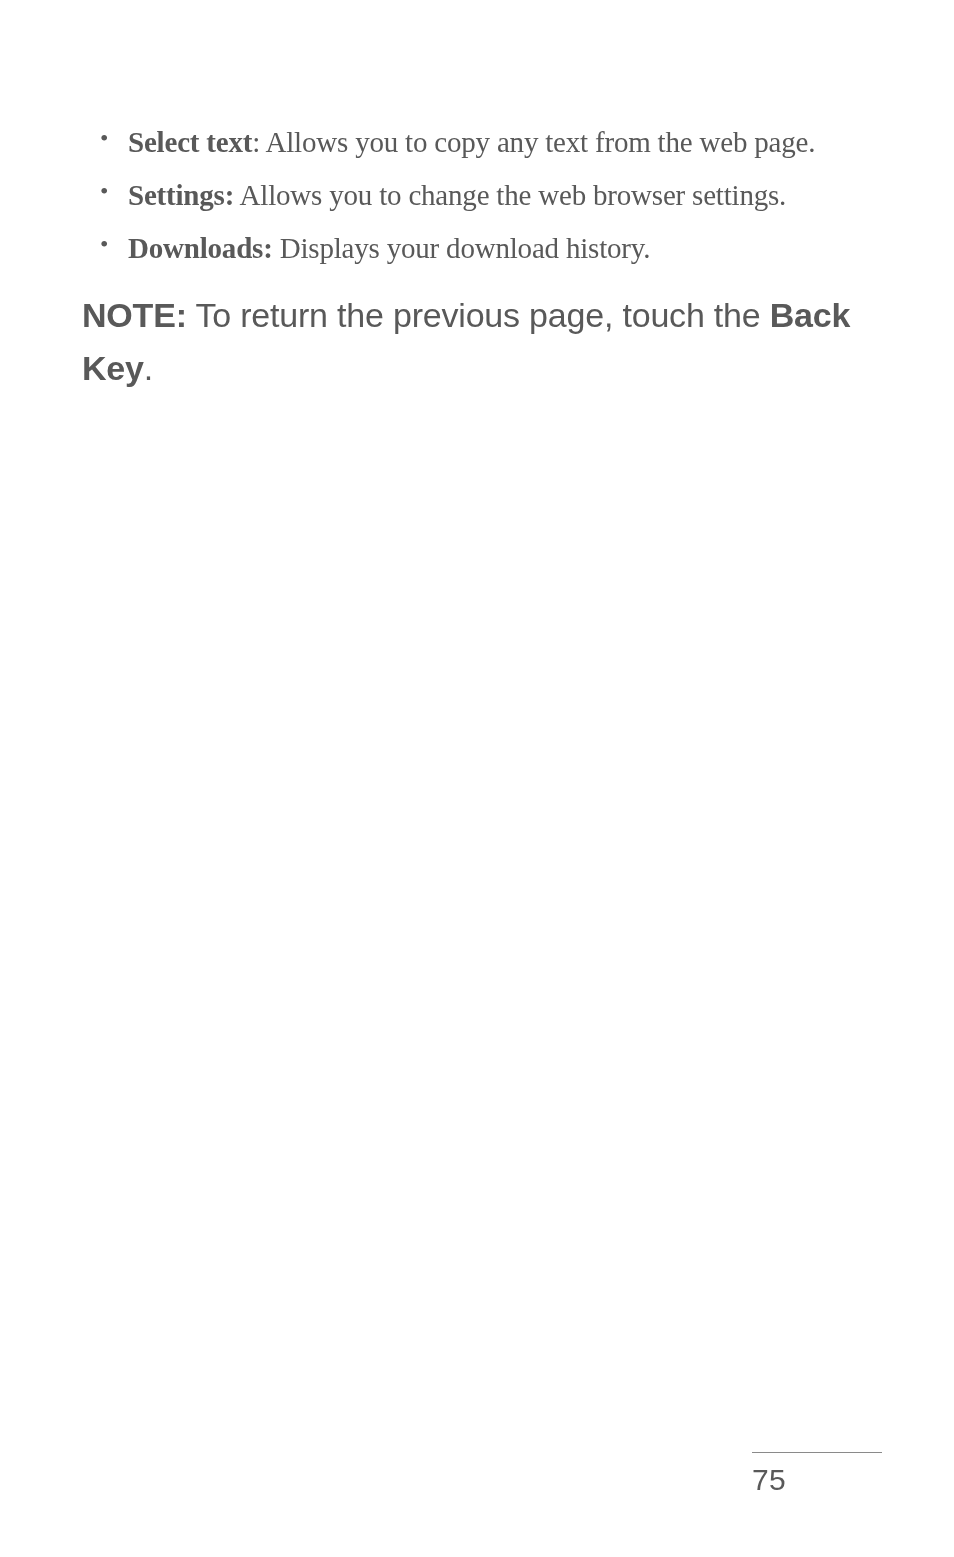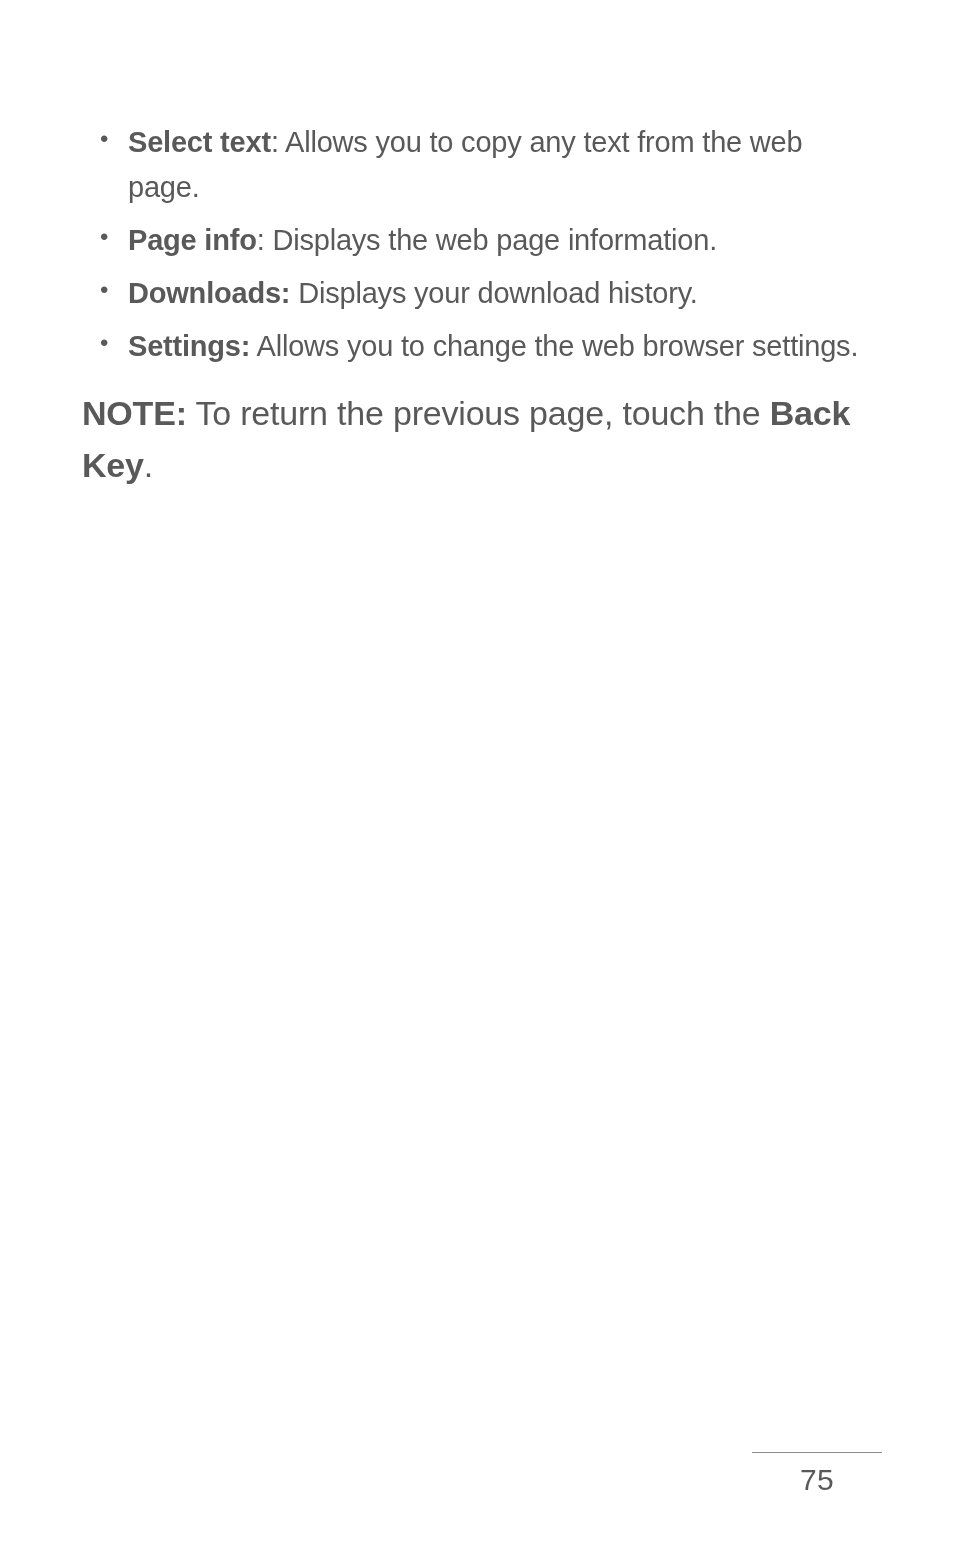--- a/index.html
+++ b/index.html
@@ -12,20 +12,21 @@
       height: 1557px;
       background: #ffffff;
       font-family: "Century Gothic", "Futura", "Avant Garde", sans-serif;
       color: #595959;
       position: relative;
       padding: 120px 82px 0 82px;
     }
     .bullet-list {
       list-style: none;
       padding-left: 18px;
+      font-family: Liberation Serif, serif;
     }
     .bullet-item {
       position: relative;
       padding-left: 28px;
       font-size: 29px;
       line-height: 1.55;
       margin-bottom: 8px;
       letter-spacing: -0.2px;
     }
     .bullet-item::before {
@@ -42,21 +43,21 @@
     .note-para {
       margin-top: 18px;
       font-size: 34px;
       line-height: 1.55;
       letter-spacing: -0.2px;
     }
     .page-footer {
       position: absolute;
       bottom: 60px;
       right: 72px;
-      text-align: center;
+      text-align: left;
     }
     .page-rule {
       border: none;
       border-top: 1px solid #8a8a8a;
       width: 130px;
       margin-bottom: 10px;
       margin-left: auto;
     }
     .page-number {
       font-size: 30px;
@@ -65,27 +66,24 @@
     }
   </style>
 </head>
 <body>
 
 <ul class="bullet-list">
   <li class="bullet-item">
     <span class="bold">Select text</span><span>: </span><span>Allows you to copy any text from the web page.</span>
   </li>
   <li class="bullet-item">
-    <span class="bold">Page info</span><span>: </span><span>Displays the web page information.</span>
+    <span class="bold">Settings:</span><span> </span><span>Allows you to change the web browser settings.</span>
   </li>
   <li class="bullet-item">
     <span class="bold">Downloads:</span><span> </span><span>Displays your download history.</span>
-  </li>
-  <li class="bullet-item">
-    <span class="bold">Settings:</span><span> </span><span>Allows you to change the web browser settings.</span>
   </li>
 </ul>
 
 <p class="note-para">
   <span class="bold">NOTE:</span><span> To return the previous page, touch the </span><span class="bold">Back Key</span><span>.</span>
 </p>
 
 <div class="page-footer">
   <hr class="page-rule">
   <div class="page-number">75</div>

